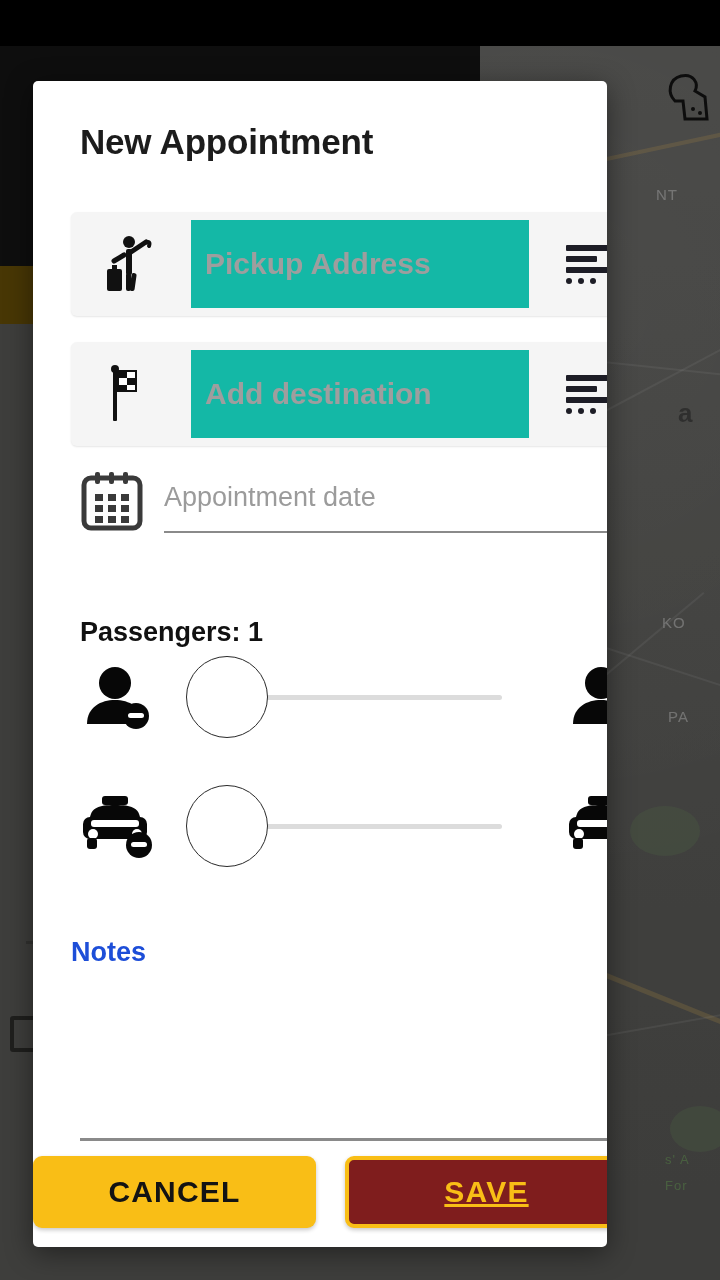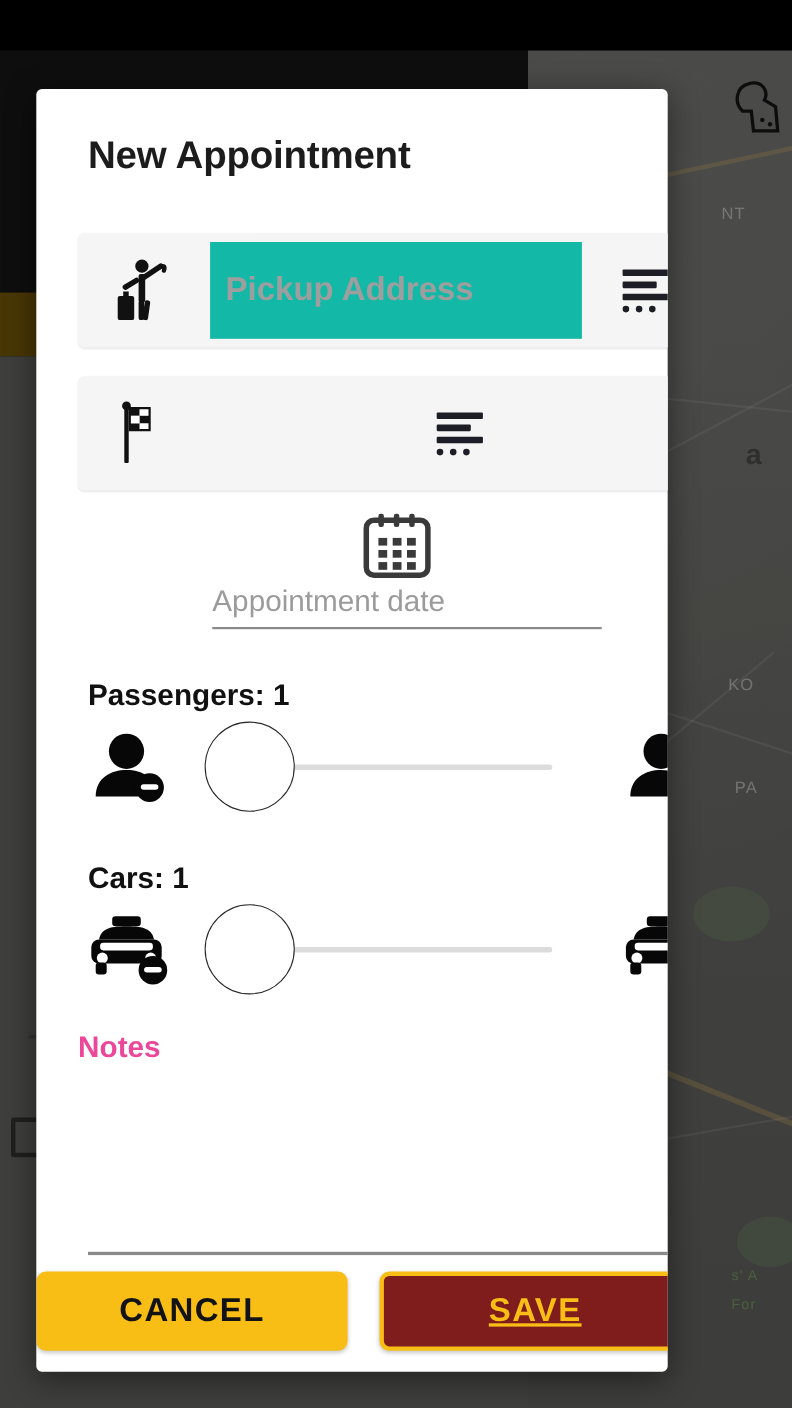--- a/index.html
+++ b/index.html
@@ -136,21 +136,21 @@
   .menu-icon .bar.b1 { width: 42px; }
   .menu-icon .bar.b2 { width: 31px; }
   .menu-icon .bar.b3 { width: 42px; }
   .menu-icon .dots { display: flex; gap: 6px; margin-top: 2px; }
   .menu-icon .dots i { width: 6px; height: 6px; border-radius: 50%; background: #1d1d26; display:block; }
 
   
   #date-row {
     position: absolute; left: 47px; top: 384px;
     width: 562px; height: 74px;
-    display: flex; align-items: center; flex-direction: column;
+    display: flex; align-items: center;
   }
   #calendar-icon { flex: 0 0 66px; height: 64px; }
   #calendar-icon svg { display: block; }
   #date-field-wrap {
     flex: 1 1 auto; margin-left: 18px;
     border-bottom: 2px solid #8a8a8a;
     height: 62px; display: flex; align-items: center;
   }
   #date-input {
     width: 100%; border: none; outline: none; background: transparent;
@@ -190,21 +190,21 @@
     width: 82px; height: 82px;
     border-radius: 50%;
     background: #ffffff;
     border: 1.6px solid #2a2a2a;
     cursor: pointer;
   }
 
   
   #notes-label {
     position: absolute; left: 38px; top: 856px;
-    font-size: 27px; font-weight: bold; color: #ec4899;
+    font-size: 27px; font-weight: bold; color: #1d4ed8;
   }
   #notes-input {
     position: absolute; left: 47px; top: 902px;
     width: 562px; height: 158px;
     border: none; outline: none; resize: none;
     background: transparent;
     border-bottom: 3px solid #8a8a8a;
     font-family: "Liberation Sans", sans-serif;
     font-size: 26px; color: #2b2b2b;
     padding: 4px 0;
@@ -321,20 +321,21 @@
             <rect x="0" y="0" width="9" height="7" fill="#111"></rect>
             <rect x="9" y="0" width="9" height="7" fill="#fff"></rect>
             <rect x="0" y="7" width="9" height="7" fill="#fff"></rect>
             <rect x="9" y="7" width="9" height="7" fill="#111"></rect>
             <rect x="0" y="14" width="9" height="6" fill="#111"></rect>
             <rect x="9" y="14" width="9" height="6" fill="#fff"></rect>
             <path d="M0 0 L18 0 L18 20 L0 20 Z" fill="none" stroke="#111" stroke-width="2"></path>
           </g>
         </svg>
       </div>
+      <input class="addr-input" id="dest-input" type="text" value="" placeholder="Add destination" style="">
       <div class="addr-menu">
         <div class="menu-icon">
           <div class="bar b1"></div>
           <div class="bar b2"></div>
           <div class="bar b3"></div>
           <div class="dots">
               <i></i>
               <i></i>
               <i></i>
             </div>
@@ -388,21 +389,20 @@
             <path d="M4 60 C4 43 18 36 32 36 C46 36 60 43 60 60 Z" fill="#070707"></path>
             <circle cx="53" cy="52" r="13" fill="#070707"></circle>
             <rect x="45" y="49" width="16" height="5" rx="2.5" fill="#fff"></rect>
             <rect x="50.5" y="44" width="5" height="16" rx="2.5" fill="#fff"></rect>
           </svg>
         </button>
       </div>
     </div>
 
     <div class="stepper-block" id="cars-block">
-      <div class="stepper-label">Cars: 1</div>
       <div class="stepper-row">
         <button class="stepper-btn">
           <svg width="84" height="66" viewBox="0 0 84 66">
             <rect x="22" y="3" width="26" height="9" rx="3" fill="#070707"></rect>
             <path d="M10 24 C12 15 18 12 35 12 C52 12 58 15 60 24 Z" fill="#070707"></path>
             <rect x="3" y="24" width="64" height="22" rx="7" fill="#070707"></rect>
             <rect x="11" y="27" width="48" height="7" rx="3" fill="#fff"></rect>
             <circle cx="13" cy="41" r="5" fill="#fff"></circle>
             <circle cx="57" cy="41" r="5" fill="#fff"></circle>
             <rect x="7" y="45" width="10" height="11" rx="3" fill="#070707"></rect>

